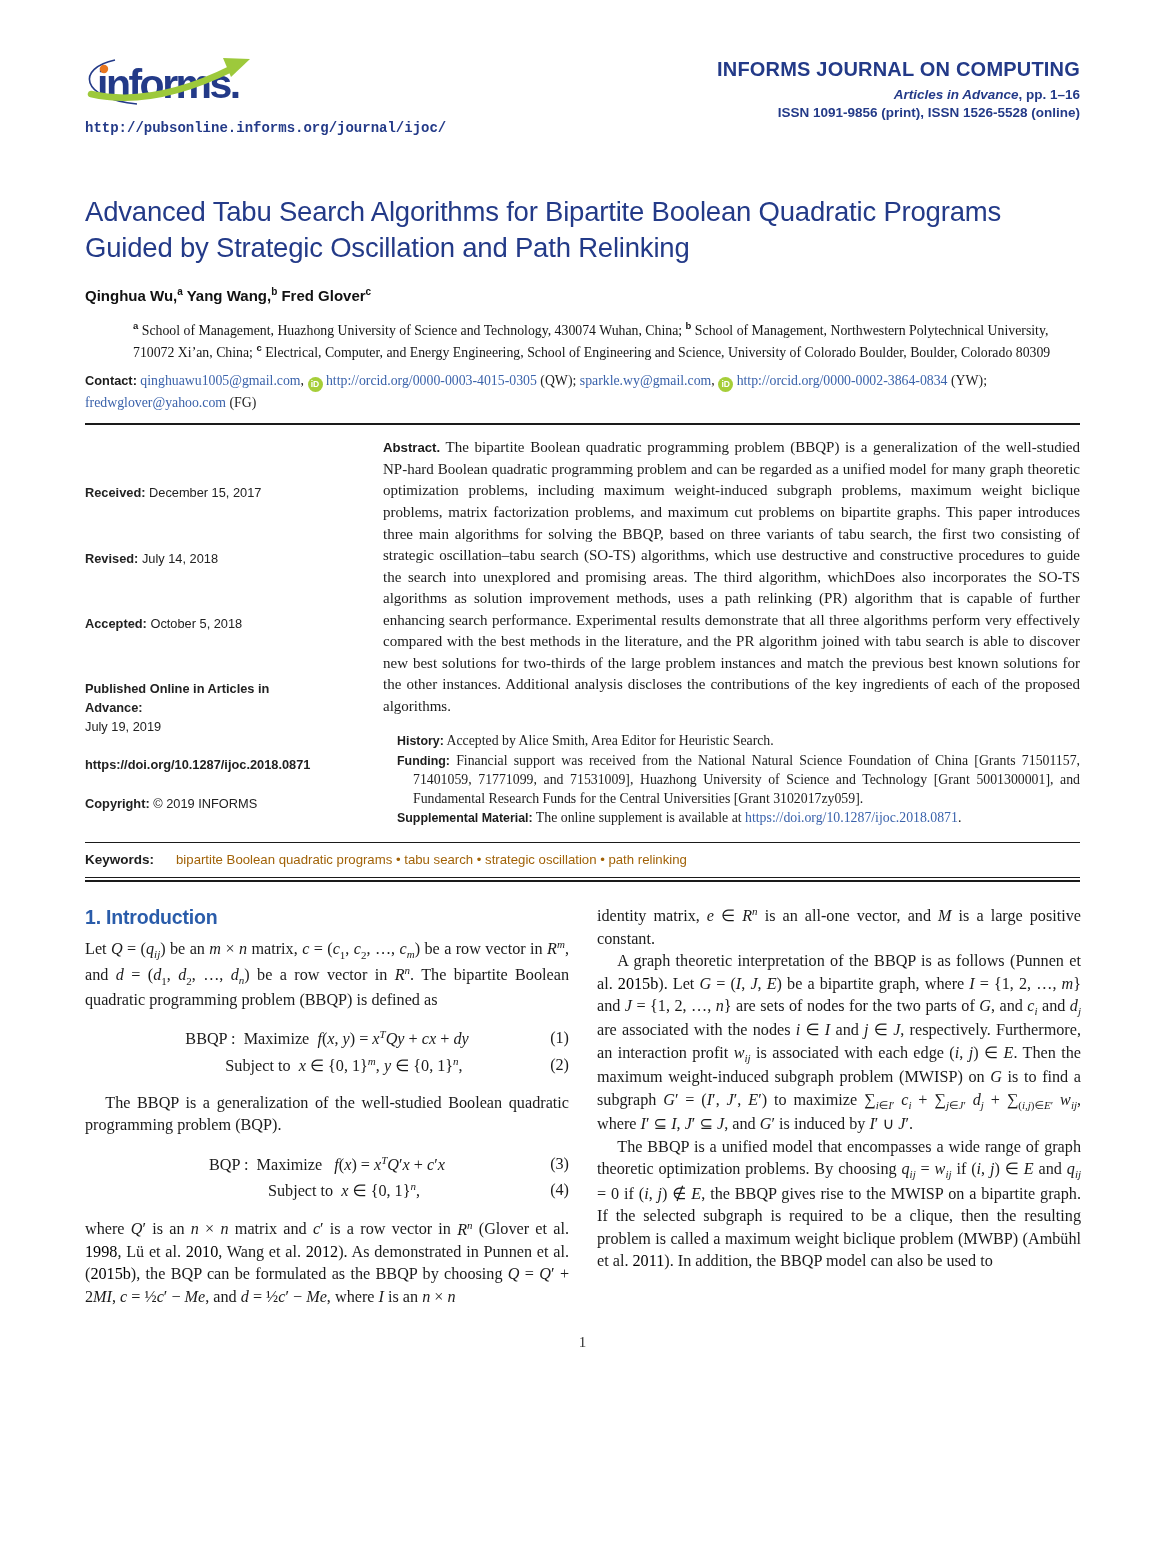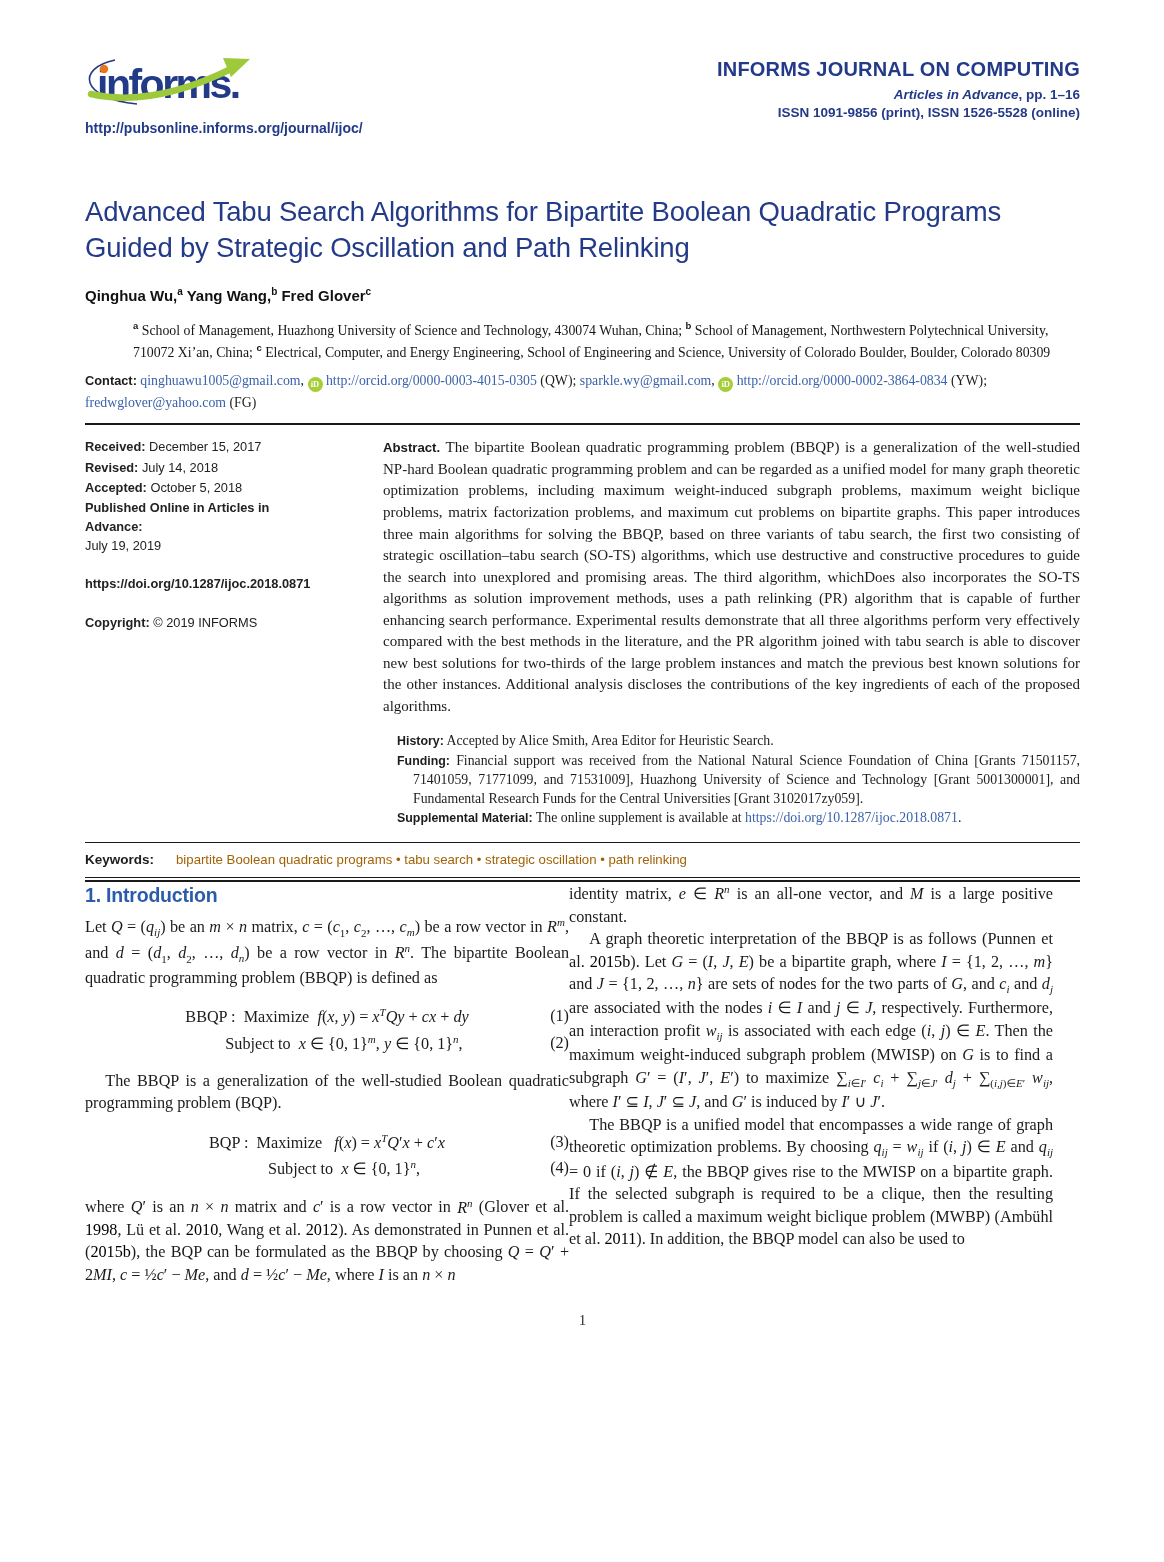--- a/index.html
+++ b/index.html
@@ -3,63 +3,63 @@
 <meta charset="utf-8">
 <style>
   * { margin:0; padding:0; box-sizing:border-box; }
   html,body { background:#ffffff; }
   body { width:1164px; margin:0 auto; font-family:"Liberation Serif", serif; color:#1c1c1c; }
   .page { width:1164px; min-height:1562px; padding:46px 84px 30px 85px; position:relative; background:#fff; }
 
   
   .hdr { display:flex; justify-content:space-between; align-items:flex-start; }
   .hdr-left { padding-top:8px; }
-  .logo-url { font-family:Liberation Sans, sans-serif; font-weight:bold; font-size:14px; color:#233a88; margin-top:4px; }
+  .logo-url { font-family:Liberation Mono, monospace; font-weight:bold; font-size:14px; color:#233a88; margin-top:4px; }
   .hdr-right { text-align:right; padding-top:12px; font-family:"Liberation Sans", sans-serif; color:#233a88; }
   .journal { font-size:20px; font-weight:bold; letter-spacing:.2px; }
   .advance { font-size:13.5px; font-weight:bold; margin-top:6px; }
   .issn { font-size:13.5px; font-weight:bold; margin-top:3px; }
 
   
   h1.title { font-family:"Liberation Sans", sans-serif; font-size:27.5px; line-height:1.3; color:#233a88; font-weight:normal; margin-top:58px; letter-spacing:-.2px; }
   .authors { font-family:"Liberation Sans", sans-serif; font-size:15px; font-weight:bold; color:#111; margin-top:20px; }
   .authors sup { font-size:10px; }
   .affil { font-size:13.8px; line-height:1.5; margin-top:15px; color:#151515;margin-left:48px; }
   .affil sup { font-family:"Liberation Sans", sans-serif; font-weight:bold; font-size:9.5px; }
   .contact { font-size:13.8px; line-height:1.55; margin-top:7px; }
   .clabel, .mlabel, .sb-label, .kw-label { font-family:"Liberation Sans", sans-serif; font-weight:bold; }
   .clabel { font-size:12.8px; }
   .lnk { color:#3a62ab; text-decoration:none; cursor:pointer; }
-  .orcid { display:inline-block; width:15px; height:15px; line-height:15px; border-radius:50%; background:#a6ce39; color:#fff; font-family:Liberation Serif, serif; font-size:8.5px; font-weight:bold; text-align:center; vertical-align:-2px; }
+  .orcid { display:inline-block; width:15px; height:15px; line-height:15px; border-radius:50%; background:#a6ce39; color:#fff; font-family:Liberation Sans, sans-serif; font-size:8.5px; font-weight:bold; text-align:center; vertical-align:-2px; }
 
   
   .rule-thick { border-top:2.8px solid #1a1a1a; margin-top:10px; }
   .rule-thin  { border-top:1.6px solid #1a1a1a; }
   .rule-double{ height:5px; border-top:1.6px solid #1a1a1a; border-bottom:2.4px solid #1a1a1a; }
 
   
   .meta { display:flex; margin-top:12px; padding-bottom:14px; }
   aside.sb { width:258px; flex:0 0 258px; padding-right:28px; font-family:"Liberation Sans", sans-serif; font-size:12.8px; line-height:1.5; color:#222; }
-  .sb-item { margin-bottom:1px; }
+  .sb-item { margin-bottom:1px;margin-top:46px; }
   .sb-doi { font-weight:bold; margin-top:18px; }
   .sb-copy { margin-top:20px; }
   .meta-main { flex:1;margin-left:40px; }
   .abstract { font-size:15px; line-height:1.435; text-align:justify; color:#1b1b1b; }
   .mlabel { font-size:13.2px; }
   .meta-notes { margin-top:14px; }
   .hang { font-size:13.8px; line-height:1.4; text-align:justify; padding-left:30px; text-indent:-16px; }
   .hang .mlabel { font-size:12.4px; }
 
   
   .kw-row { display:flex; align-items:baseline; padding:9px 0 10px 0; }
   .kw-label { font-size:13.5px; margin-right:22px; }
   .kw-text { font-family:"Liberation Sans", sans-serif; font-size:13.2px; color:#a16207; }
 
   
-  .cols { display:flex; }
+  .cols { display:flex; gap:28px; margin-top:22px; }
   .col { width:484px; flex:0 0 484px; font-size:16.2px; line-height:1.385; text-align:justify; color:#1b1b1b; }
   .sec-h { font-family:"Liberation Sans", sans-serif; font-size:19.5px; font-weight:bold; color:#2a5caa; margin-bottom:6px; letter-spacing:-.2px; }
   .col p.ind { text-indent:1.25em; }
   .cite { color:#000000; }
   sup { font-size:68%; }
   sub { font-size:68%; }
 
   
   .eq { margin:16px 0 14px 0; }
   .eq-row { position:relative; display:flex; justify-content:center; margin:3px 0; }

